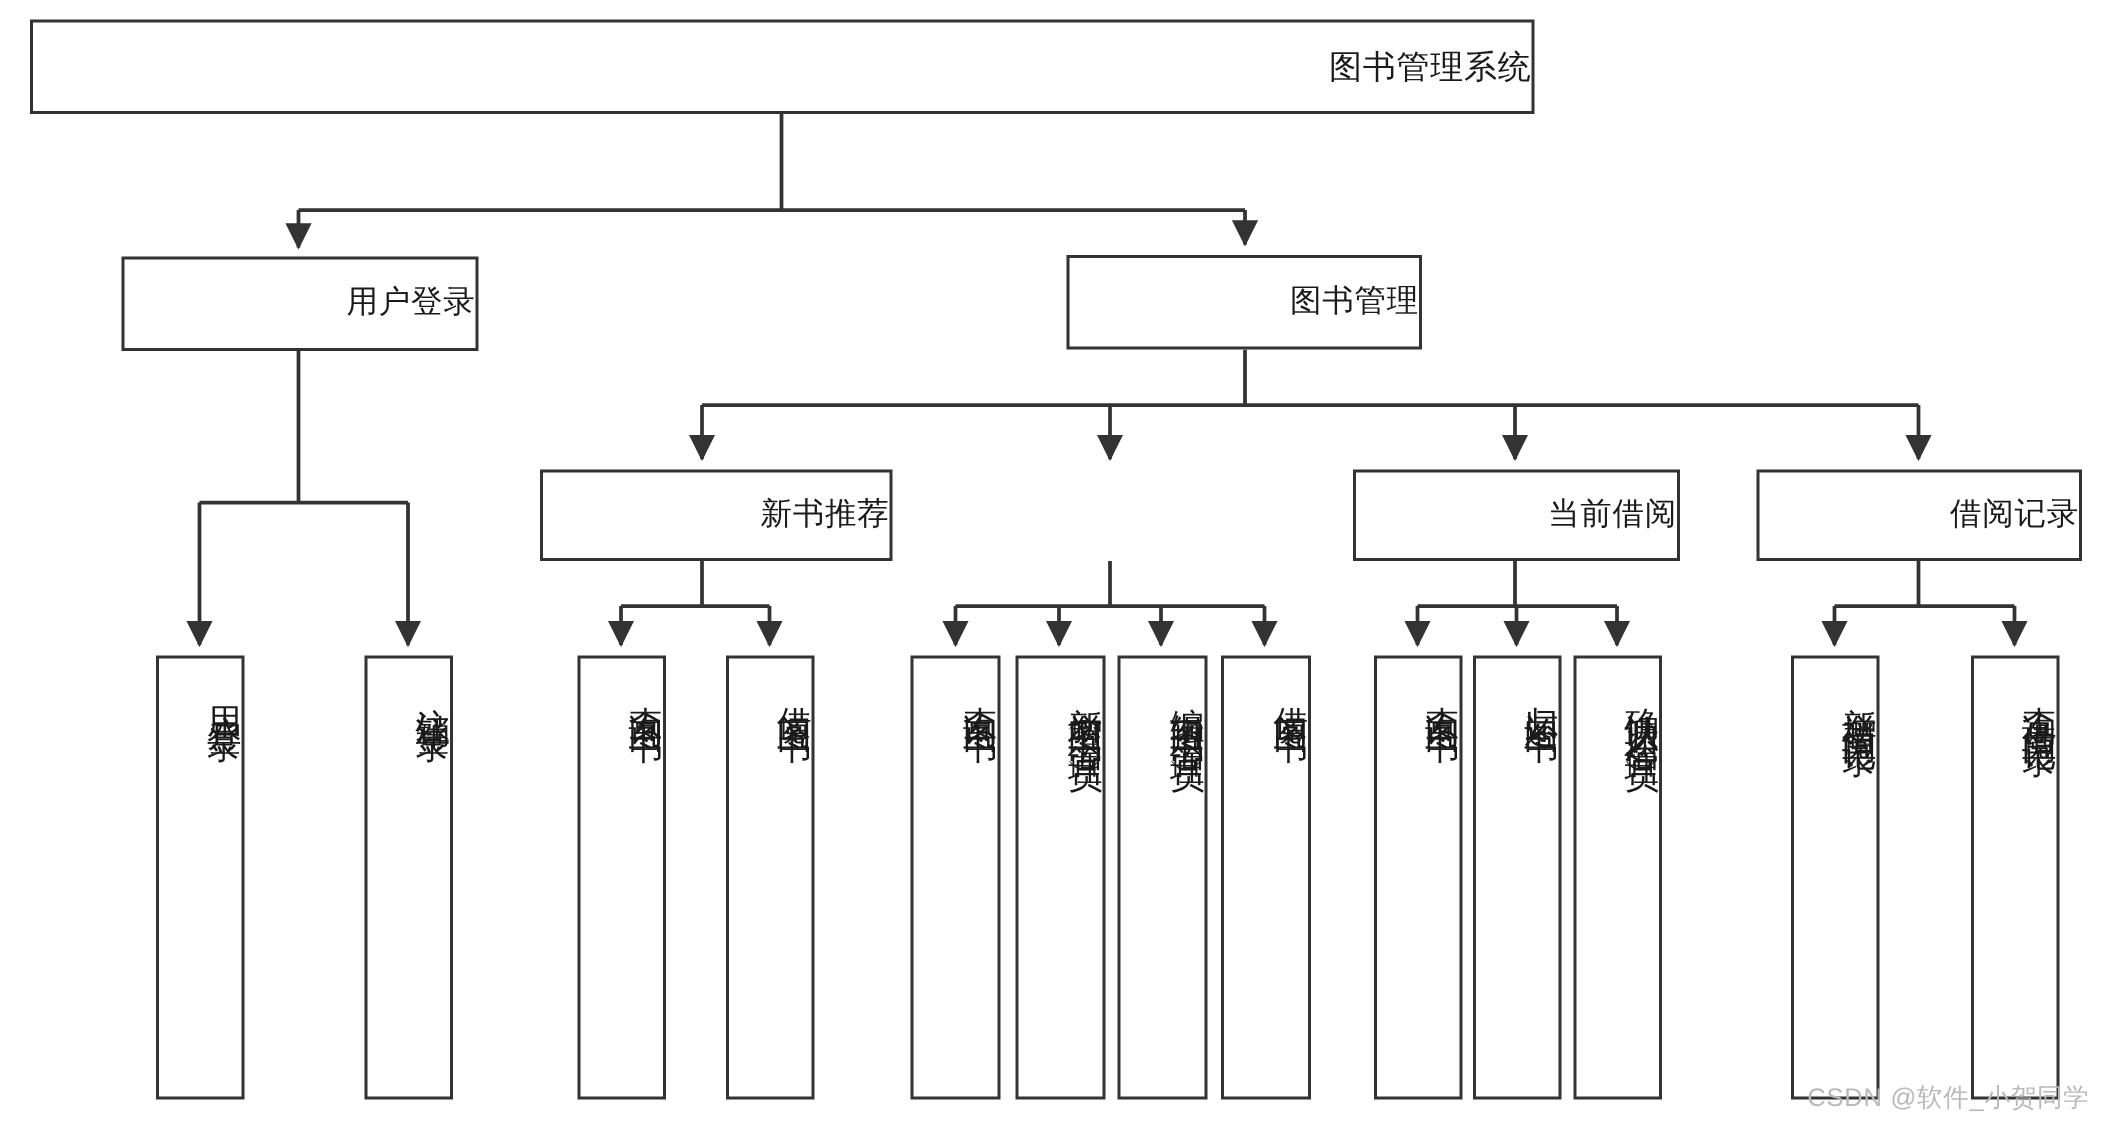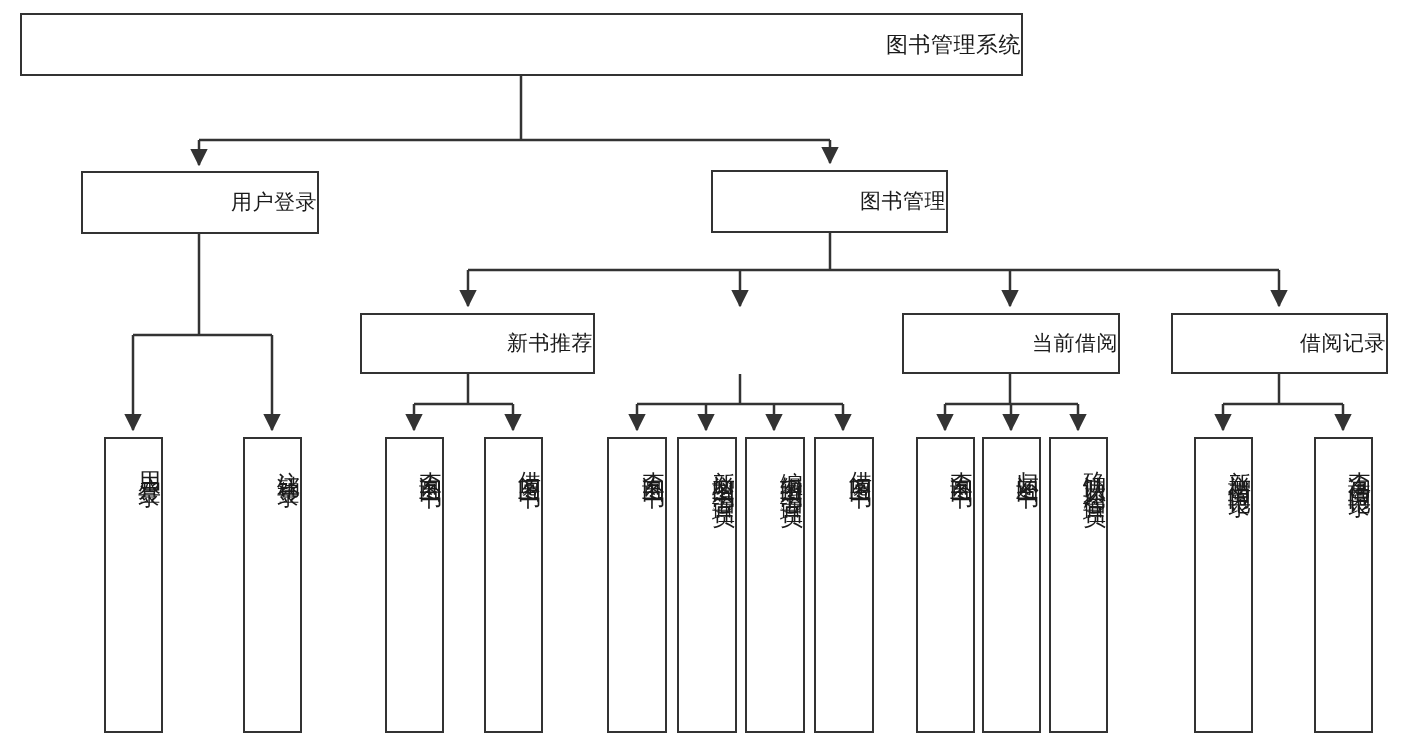--- a/index.html
+++ b/index.html
@@ -182,14 +182,15 @@
     <span class="label">确认归还（管理员）</span>
   </div>
 
   <div class="node v-node" style="left:1194px; top:437px; width:59px; height:296px;">
     <span class="label">新增借阅记录</span>
   </div>
   <div class="node v-node" style="left:1314px; top:437px; width:59px; height:296px;">
     <span class="label">查询借阅记录</span>
   </div>
 
+  <div class="watermark">CSDN @软件_小贺同学</div>
 
 </div>
 
 </body></html>

